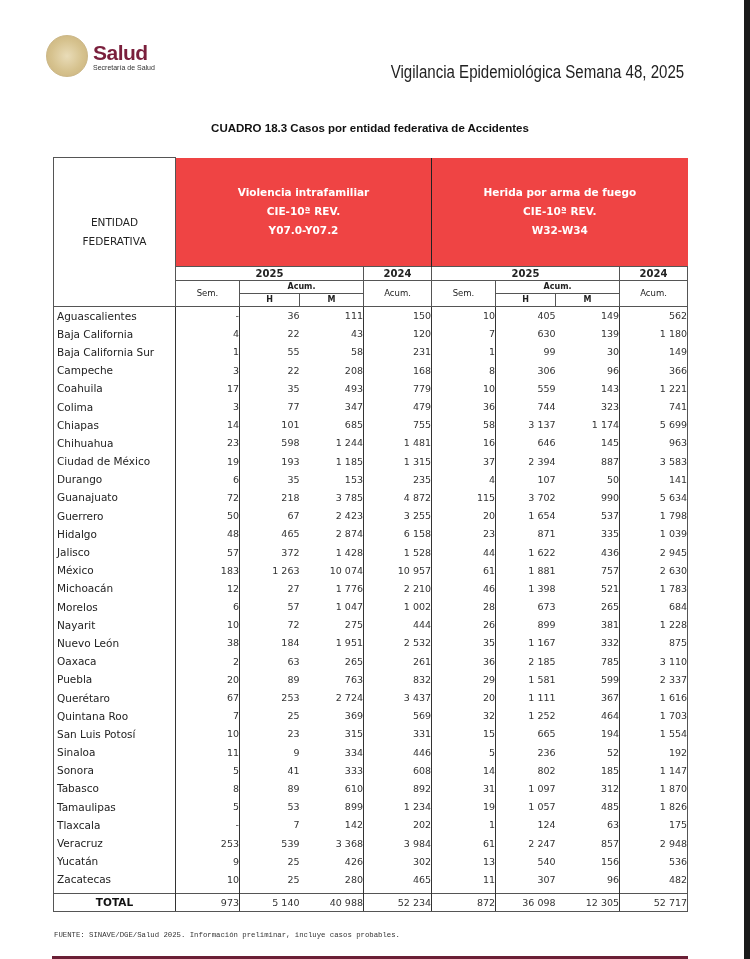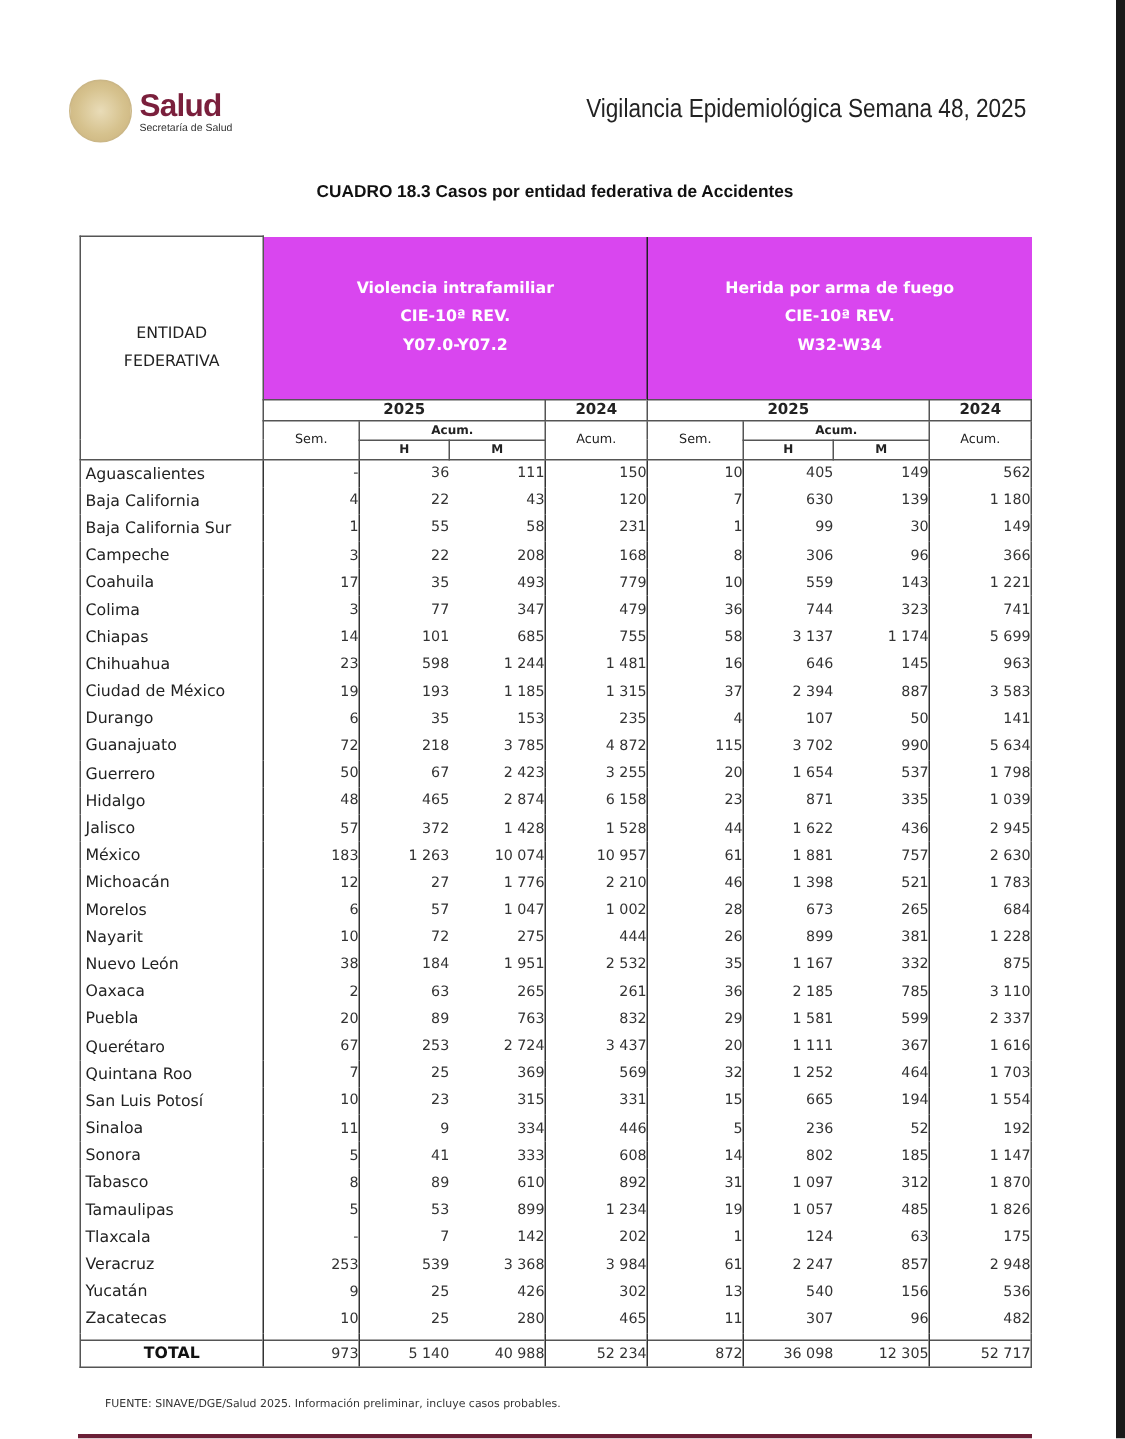--- a/index.html
+++ b/index.html
@@ -1,40 +1,40 @@
 <!DOCTYPE html>
 <html><head>
 <meta charset="utf-8">
 <style>
   html, body { margin:0; padding:0; }
   body { width:750px; height:959px; background:#ffffff; position:relative; overflow:hidden; font-family:"DejaVu Sans", sans-serif; color:#222; }
   .right-edge { position:absolute; top:0; right:0; width:6px; height:959px; background:#1a1a1a; }
-  .logo { position:absolute; left:46px; top:53px; display:flex; align-items:center; }
+  .logo { position:absolute; left:46px; top:35px; display:flex; align-items:center; }
   .seal { width:40px; height:40px; border-radius:50%; background:radial-gradient(circle, #e9dcb8 0%, #d6c28e 55%, #c9b07a 100%); border:1px solid #cbb787; }
   .logo-text { margin-left:5px; line-height:1; }
   .logo-title { font-family:"Liberation Sans", sans-serif; font-weight:bold; font-size:21px; color:#7a1f3c; letter-spacing:-0.5px; }
   .logo-sub { font-family:"Liberation Sans", sans-serif; font-size:7px; color:#333; margin-top:1px; }
   .doc-header { position:absolute; right:66px; top:62px; font-family:"Liberation Sans", sans-serif; font-size:17.5px; color:#222; transform:scaleX(0.86); transform-origin:right center; }
   .caption { position:absolute; left:0; width:740px; top:121px; text-align:center; font-family:"Liberation Sans", sans-serif; font-weight:bold; font-size:11.5px; line-height:15px; color:#111; }
   table.data { position:absolute; left:53px; top:157px; width:634px; border-collapse:collapse; font-size:9.5px; table-layout:fixed; }
   table.data td, table.data th { padding:0; }
-  .hdr-blue { background:#d946ef; color:#ffffff; font-weight:bold; font-size:10.5px; line-height:19px; text-align:center; height:108px; }
+  .hdr-blue { background:#ef4444; color:#ffffff; font-weight:bold; font-size:10.5px; line-height:19px; text-align:center; height:108px; }
   .ent-h { font-weight:normal; font-size:10.5px; line-height:19px; text-align:center; border:1px solid #555; border-bottom:1px solid #555; }
   .yr { font-weight:bold; font-size:10px; text-align:center; height:13px; border:1px solid #555; }
   .sub { font-weight:normal; font-size:8.5px; text-align:center; border:1px solid #555; }
   .sub2 { font-weight:bold; font-size:8px; text-align:center; height:12px; border:1px solid #555; }
   .row td { height:18.2px; text-align:right; padding-right:4px; color:#333; font-size:9.5px; }
   .row td.name { text-align:left; padding-left:3px; padding-right:0; color:#222; font-size:10.5px; }
   .bl { border-left:1.5px solid #333; }
   .tl { border-left:1px solid #555; }
   .outer-r { border-right:1px solid #555; }
   .gap td { height:4px; }
   .total td { height:17px; border-top:1.5px solid #555; border-bottom:1.5px solid #555; text-align:right; padding-right:4px; font-size:9.5px; color:#333; }
   .total td.name { text-align:center; font-weight:bold; font-size:10.5px; color:#111; padding:0; }
-  .footer { position:absolute; left:70px; top:931px; font-size:7.3px; color:#333; }
+  .footer { position:absolute; left:54px; top:931px; font-size:7.3px; color:#333;font-family:Liberation Mono, monospace; }
   .bottom-bar { position:absolute; left:52px; top:956px; width:636px; height:3px; background:#6b1f36; }
 </style>
 </head>
 <body>
 
 <div class="right-edge"></div>
 
 <div class="logo">
   <div class="seal"></div>
   <div class="logo-text">

